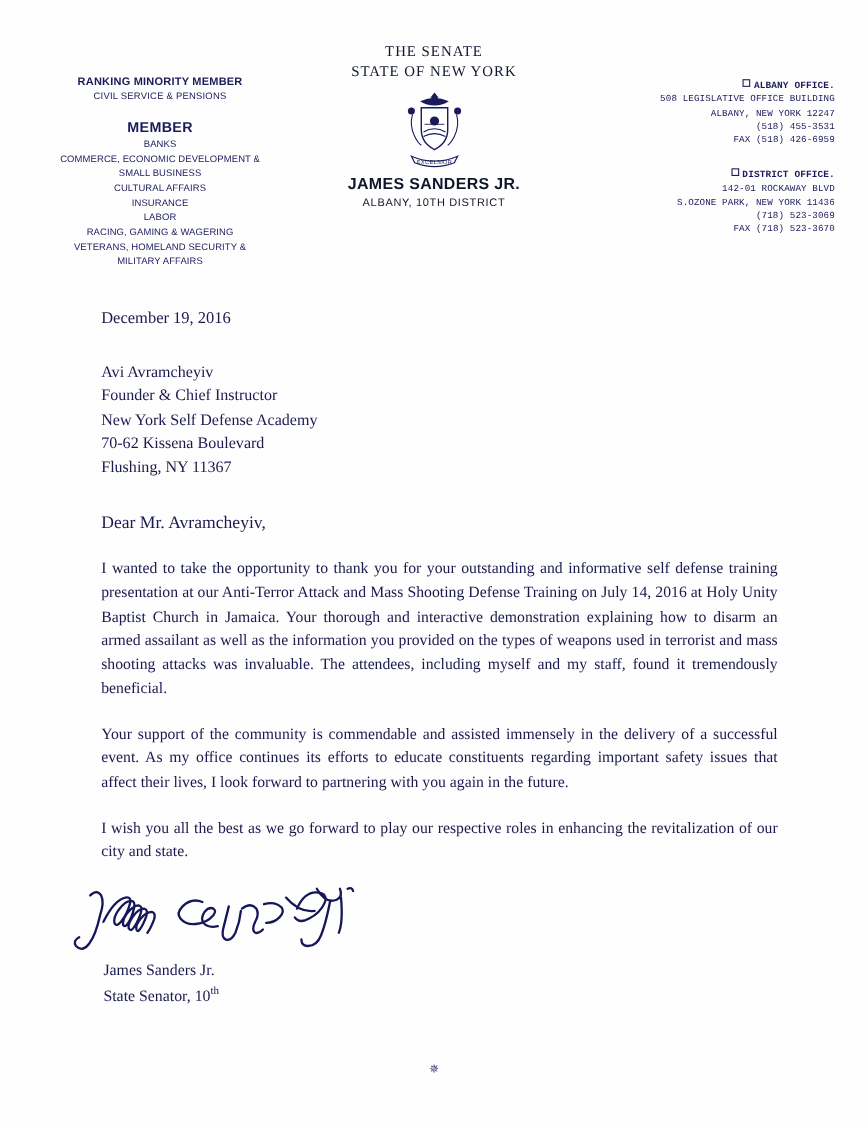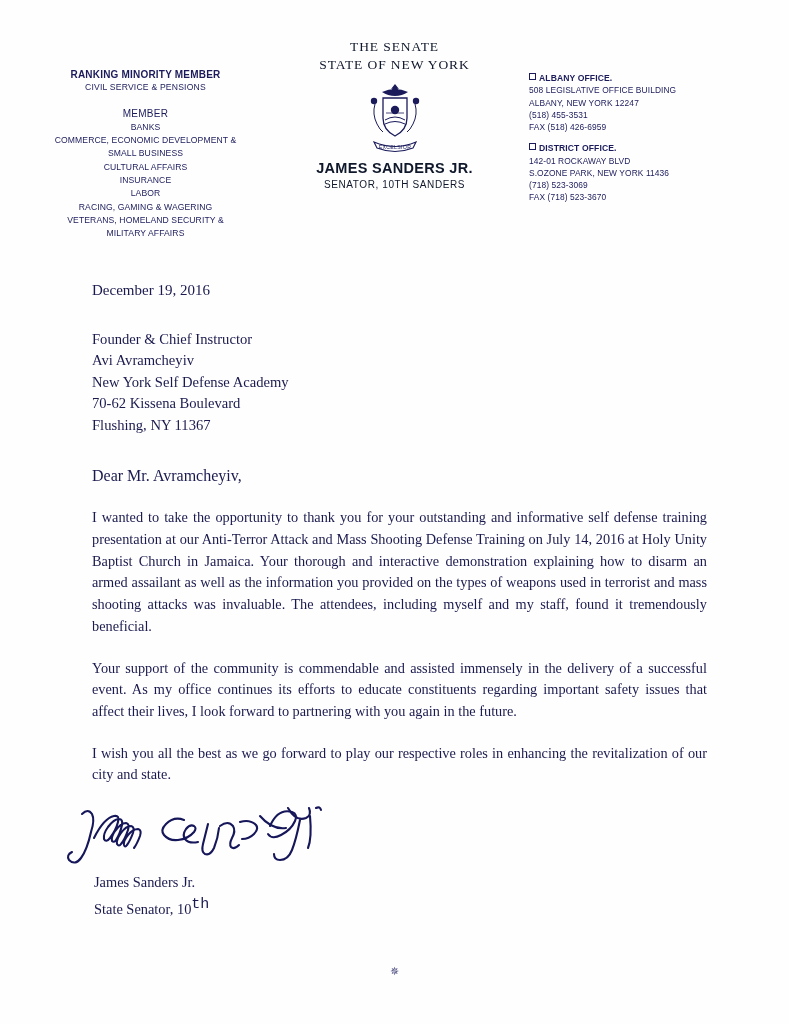--- a/index.html
+++ b/index.html
@@ -45,22 +45,22 @@
     font-size: 10px;
     font-weight: bold;
     letter-spacing: .2px;
   }
   .lh-left .role-sub {
     font-size: 8.6px;
     letter-spacing: .2px;
     margin-top: 1px;
   }
   .lh-left .member-head {
-    font-size: 10px;
-    font-weight: normal;
+    font-size: 13px;
+    font-weight: bold;
     margin-top: 13px;
     letter-spacing: .3px;
   }
   .lh-left .committee {
     font-size: 8.6px;
     letter-spacing: .1px;
     margin-top: 2px;
   }
 
   .lh-center {
@@ -97,33 +97,33 @@
     font-size: 10px;
     letter-spacing: .6px;
     margin-top: 3px;
   }
 
   .lh-right {
     position: absolute;
     right: 30px;
     top: 34px;
     width: 230px;
-    text-align: left;
+    text-align: right;
     color: #1b1b5c;
-    font-family: Liberation Sans, sans-serif;
+    font-family: Liberation Mono, monospace;
     font-size: 8.4px;
     line-height: 1.45;
     letter-spacing: .1px;
   }
   .lh-right .office-title {
     font-weight: bold;
     font-size: 8.6px;
   }
   .lh-right .blk { margin-top: 0; }
-  .lh-right .blk + .blk { margin-top: 9px; }
+  .lh-right .blk + .blk { margin-top: 20px; }
   .lh-right .sq {
     display: inline-block;
     width: 5px;
     height: 5px;
     border: 1px solid #1b1b5c;
     margin-right: 3px;
     vertical-align: 1px;
   }
 
   
@@ -166,21 +166,21 @@
     position: absolute;
     left: -28px;
     top: -4px;
   }
   .sig-name {
     font-size: 14.4px;
     line-height: 1.5;
     margin-top: 0;
     padding-left: 2px;
   }
-  .sig-name sup { font-size: 15px; font-family: Liberation Mono, monospace; }
+  .sig-name sup { font-size: 10px; }
 
   .footer-mark {
     position: absolute;
     left: 50%;
     transform: translateX(-50%);
     bottom: 46px;
     color: #2a2a6a;
     font-size: 11px;
     opacity: .85;
   }
@@ -231,21 +231,21 @@
             <path d="M23 44 q10 -5 20 0" stroke-width="1"></path>
             <path d="M24 33 L42 33" stroke-width=".8"></path>
 
             <path d="M12 62 q21 9 42 0 l-3 6 q-18 7 -36 0 Z" fill="#ffffff" stroke="#1b1b5c" stroke-width="1.1"></path>
           </g>
           <text x="33" y="69" text-anchor="middle" font-family="Liberation Sans, sans-serif" font-size="5.2" fill="#1b1b5c" letter-spacing="0.3">EXCELSIOR</text>
         </svg>
       </div>
 
       <div class="senator-name">JAMES SANDERS JR.</div>
-      <div class="senator-district">SENATOR, 10TH SANDERS</div>
+      <div class="senator-district">ALBANY, 10TH DISTRICT</div>
     </div>
 
     <div class="lh-right">
       <div class="blk">
         <div class="office-title">
           <span class="sq"></span><span>ALBANY OFFICE.</span>
         </div>
         <div>508 LEGISLATIVE OFFICE BUILDING</div>
         <div>ALBANY, NEW YORK 12247</div>
         <div>(518) 455-3531</div>
@@ -261,22 +261,22 @@
         <div>FAX (718) 523-3670</div>
       </div>
     </div>
   </div>
 
   <div class="letter-body">
 
     <div class="date">December 19, 2016</div>
 
     <div class="addressee">
+      <div>Avi Avramcheyiv</div>
       <div>Founder &amp; Chief Instructor</div>
-      <div>Avi Avramcheyiv</div>
       <div>New York Self Defense Academy</div>
       <div>70-62 Kissena Boulevard</div>
       <div>Flushing, NY 11367</div>
     </div>
 
     <div class="salutation">Dear Mr. Avramcheyiv,</div>
 
     <p class="para">I wanted to take the opportunity to thank you for your outstanding and informative self defense training presentation at our Anti-Terror Attack and Mass Shooting Defense Training on July 14, 2016 at Holy Unity Baptist Church in Jamaica. Your thorough and interactive demonstration explaining how to disarm an armed assailant as well as the information you provided on the types of weapons used in terrorist and mass shooting attacks was invaluable. The attendees, including myself and my staff, found it tremendously beneficial.</p>
     <p class="para">Your support of the community is commendable and assisted immensely in the delivery of a successful event. As my office continues its efforts to educate constituents regarding important safety issues that affect their lives, I look forward to partnering with you again in the future.</p>
     <p class="para">I wish you all the best as we go forward to play our respective roles in enhancing the revitalization of our city and state.</p>

